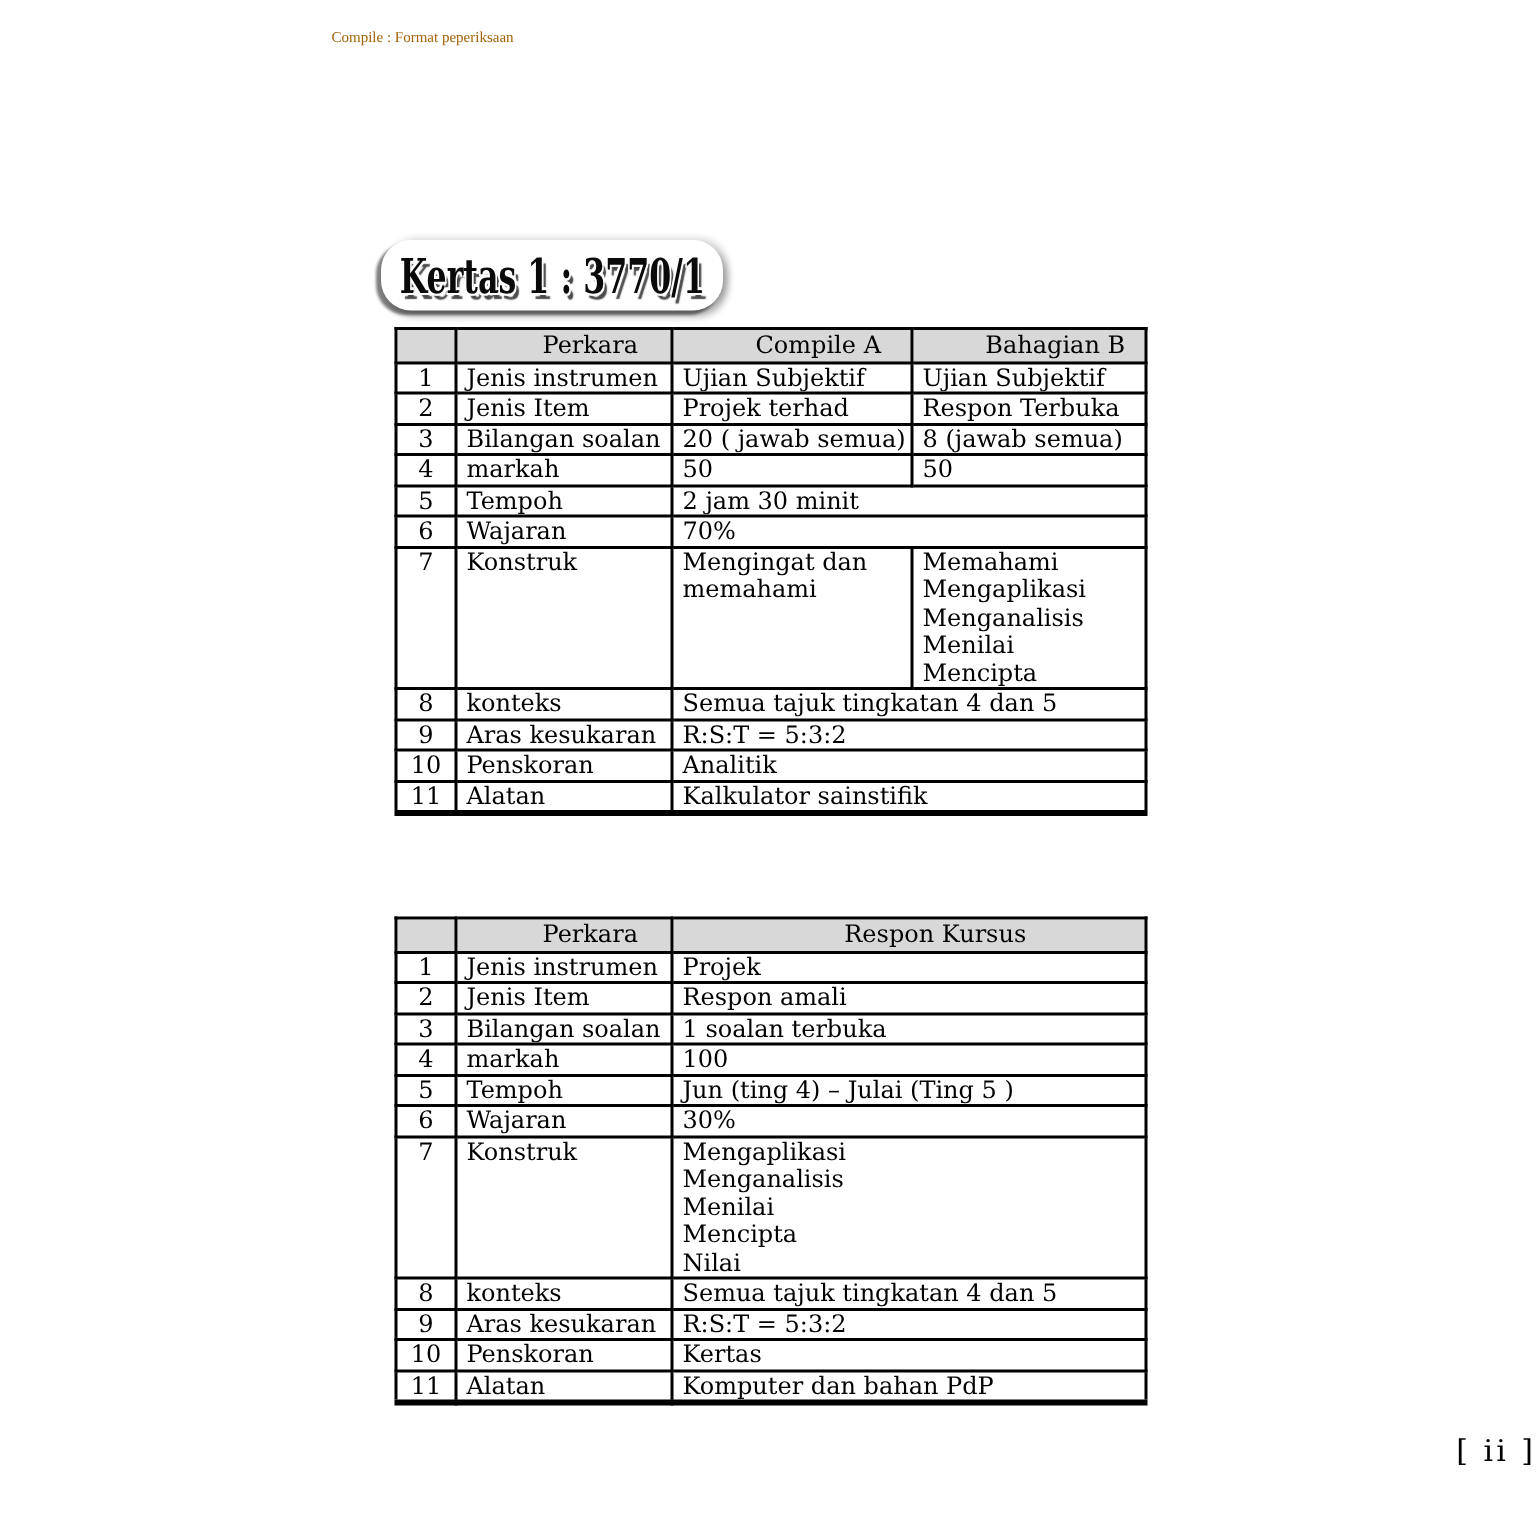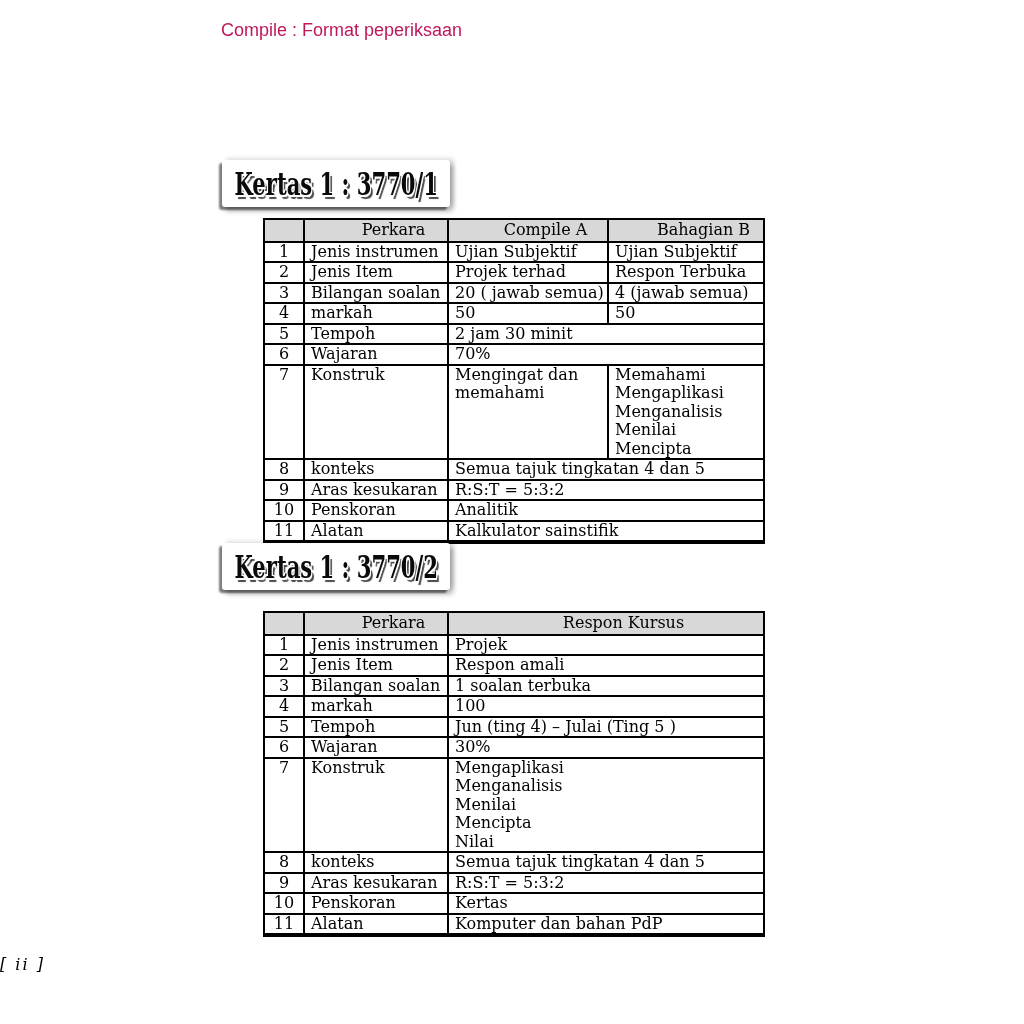--- a/index.html
+++ b/index.html
@@ -4,30 +4,30 @@
 <style>
   html,body { margin:0; padding:0; background:#ffffff; }
   .page {
     position:relative; width:1024px; height:1024px;
     background:#ffffff; color:#000;
     font-family:"DejaVu Serif", serif;
     overflow:hidden;
   }
   .compile-note {
     position:absolute; left:221px; top:20px;
-    font-family:Liberation Sans, sans-serif;
-    font-size:18px; color:#be185d;
+    font-family:Liberation Serif, serif;
+    font-size:10px; color:#a16207;
   }
   .banner {
     position:absolute; background:#ffffff;
     display:flex; align-items:center; justify-content:center;
     box-shadow:-3px 3px 2px rgba(0,0,0,0.50), 3px 4px 5px rgba(0,0,0,0.30), 4px -2px 4px rgba(0,0,0,0.12);
   }
   .banner-main { left:222px; top:88px; width:554px; height:58px; border-radius:18px; }
-  .banner-kertas { width:228px; height:47px; border-radius:3px; }
+  .banner-kertas { width:228px; height:47px; border-radius:20px;margin-left:32px; }
   .banner-kertas-1 { left:222px; top:160px; }
   .banner-kertas-2 { left:222px; top:543px; }
   .banner-text {
     font-family:"DejaVu Serif", serif;
     font-weight:bold; color:#0a0a0a; white-space:nowrap;
     text-shadow:
       -1.5px -1.5px 0 #fff, 1.5px -1.5px 0 #fff,
       -1.5px 1.5px 0 #fff, 1.5px 1.5px 0 #fff,
       4px 4px 1px #4a4a4a;
   }
@@ -49,23 +49,22 @@
   }
   .fmt-table th {
     background:var(--hdr-bg, #d8d8d8);
     font-weight:normal; text-align:center;
     padding-top:1px; padding-bottom:1px;padding-left:41px;
   }
   .fmt-table td.c-bil { text-align:center; }
   .fmt-table td.center { text-align:left; }
   .page-number {
     position:absolute; left:0; right:0; top:955px;
-    text-align:left; font-size:16px; letter-spacing:2px;
+    text-align:right; font-size:20px; letter-spacing:2px;
     font-family:"DejaVu Serif", serif;
-    font-style:italic;
   }
 </style>
 </head>
 <body>
 
 <div class="page">
 
   <div class="compile-note">Compile : Format peperiksaan</div>
 
 
@@ -98,21 +97,21 @@
         <tr>
           <td class="c-bil">2</td>
           <td class="c-perkara">Jenis Item</td>
           <td>Projek terhad</td>
           <td>Respon Terbuka</td>
         </tr>
         <tr>
           <td class="c-bil">3</td>
           <td class="c-perkara">Bilangan soalan</td>
           <td>20 ( jawab semua)</td>
-          <td>4 (jawab semua)</td>
+          <td>8 (jawab semua)</td>
         </tr>
         <tr>
           <td class="c-bil">4</td>
           <td class="c-perkara">markah</td>
           <td>50</td>
           <td>50</td>
         </tr>
         <tr>
           <td class="c-bil">5</td>
           <td class="c-perkara">Tempoh</td>
@@ -154,23 +153,20 @@
           <td colspan="2" class="center">Analitik</td>
         </tr>
         <tr>
           <td class="c-bil">11</td>
           <td class="c-perkara">Alatan</td>
           <td colspan="2" class="center">Kalkulator sainstifik</td>
         </tr>
       </tbody>
     </table>
 
-  <div class="banner banner-kertas banner-kertas-2">
-    <span class="banner-text kertas-text">Kertas 1 : 3770/2</span>
-  </div>
 
   <table class="fmt-table table-2">
       <colgroup>
         <col style="width: 40px;">
         <col style="width: 144px;">
         <col style="width: 316px;">
       </colgroup>
       <thead>
         <tr>
           <th>Bil</th>

